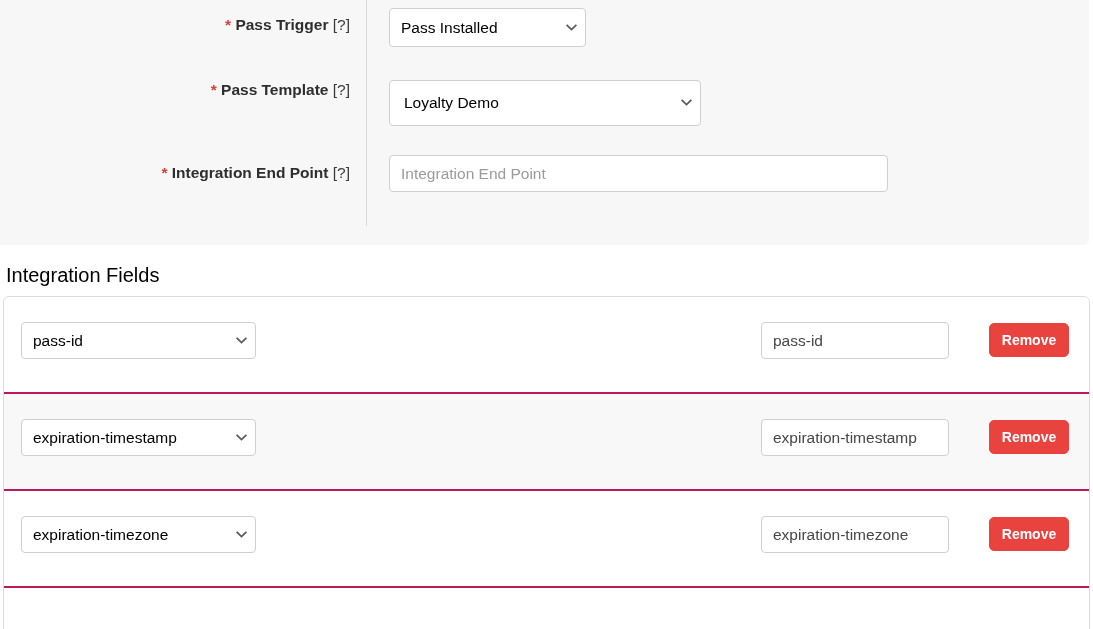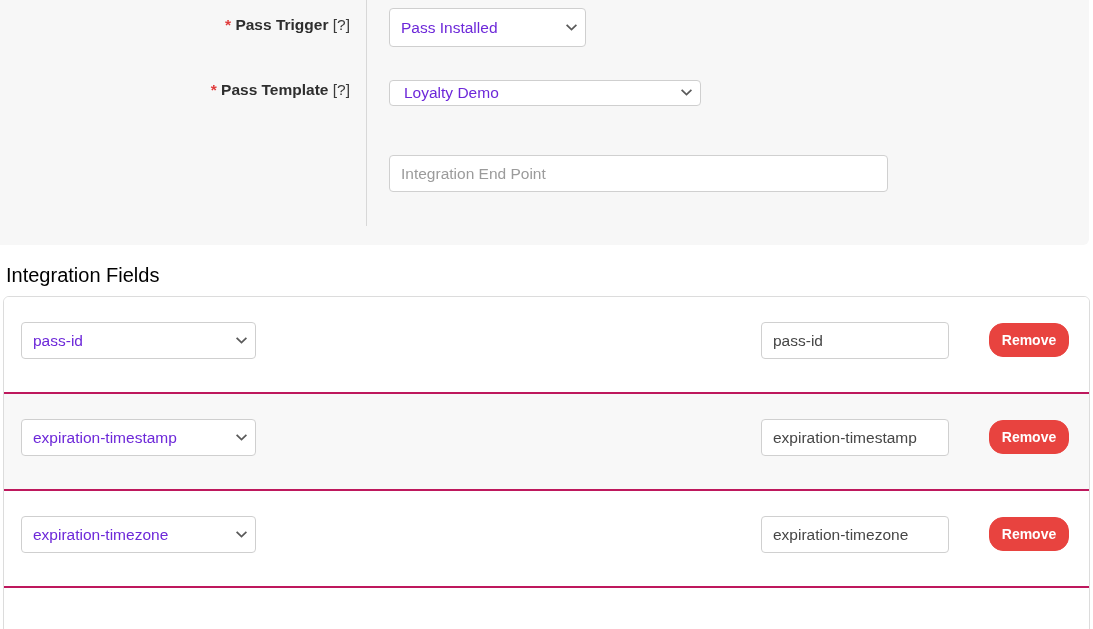--- a/index.html
+++ b/index.html
@@ -56,21 +56,21 @@
   }
 
   .ctl-select {
     position: absolute;
     box-sizing: border-box;
     background: #ffffff;
     border: 1px solid #cfcfcf;
     border-radius: 4px;
     font-family: "Liberation Sans", sans-serif;
     font-size: 15.5px;
-    color: #6d28d9;
+    color: #000000;
     padding: 0 28px 0 11px;
     display: flex;
     align-items: center;
     white-space: nowrap;
     overflow: hidden;
   }
   .chev {
     position: absolute;
     right: 10px;
     top: 50%;
@@ -166,21 +166,21 @@
   }
   .btn-remove {
     position: absolute;
     left: 985px;
     top: 26px;
     width: 80px;
     height: 34px;
     box-sizing: border-box;
     background: #e8433f;
     border: 1px solid #e8433f;
-    border-radius: 14px;
+    border-radius: 5px;
     color: #ffffff;
     font-family: "Liberation Sans", sans-serif;
     font-size: 14px;
     font-weight: bold;
     display: flex;
     align-items: center;
     justify-content: center;
     line-height: 1;
     cursor: pointer;
   }
@@ -196,29 +196,30 @@
   <div class="ctl-select" style="left:389px; top:8px; width:197px; height:39px;">
     <span>Pass Installed</span>
     <span class="chev">
         <svg width="11" height="11" viewBox="0 0 11 11">
           <path d="M1.2 3.4 L5.5 7.6 L9.8 3.4" stroke="#5a5a5a" stroke-width="1.7" fill="none" stroke-linecap="square"></path>
         </svg>
       </span>
   </div>
 
   <div class="form-label" style="top:82px;"><span class="req-star">*</span> <span>Pass Template</span> <span class="hint-brackets">[?]</span></div>
-  <div class="ctl-select" style="left:389px; top:80px; width:312px; height:26px;padding-left:14px;">
+  <div class="ctl-select" style="left:389px; top:80px; width:312px; height:46px;padding-left:14px;">
     <span>Loyalty Demo</span>
     <span class="chev">
         <svg width="11" height="11" viewBox="0 0 11 11">
           <path d="M1.2 3.4 L5.5 7.6 L9.8 3.4" stroke="#5a5a5a" stroke-width="1.7" fill="none" stroke-linecap="square"></path>
         </svg>
       </span>
   </div>
 
+  <div class="form-label" style="top:165px;"><span class="req-star">*</span> <span>Integration End Point</span> <span class="hint-brackets">[?]</span></div>
   <div class="ctl-input placeholder" style="left:389px; top:155px; width:499px; height:37px;">
     <span>Integration End Point</span>
   </div>
 
 </div>
 
 <div class="section-title">Integration Fields</div>
 
 <div class="table-card">
 

